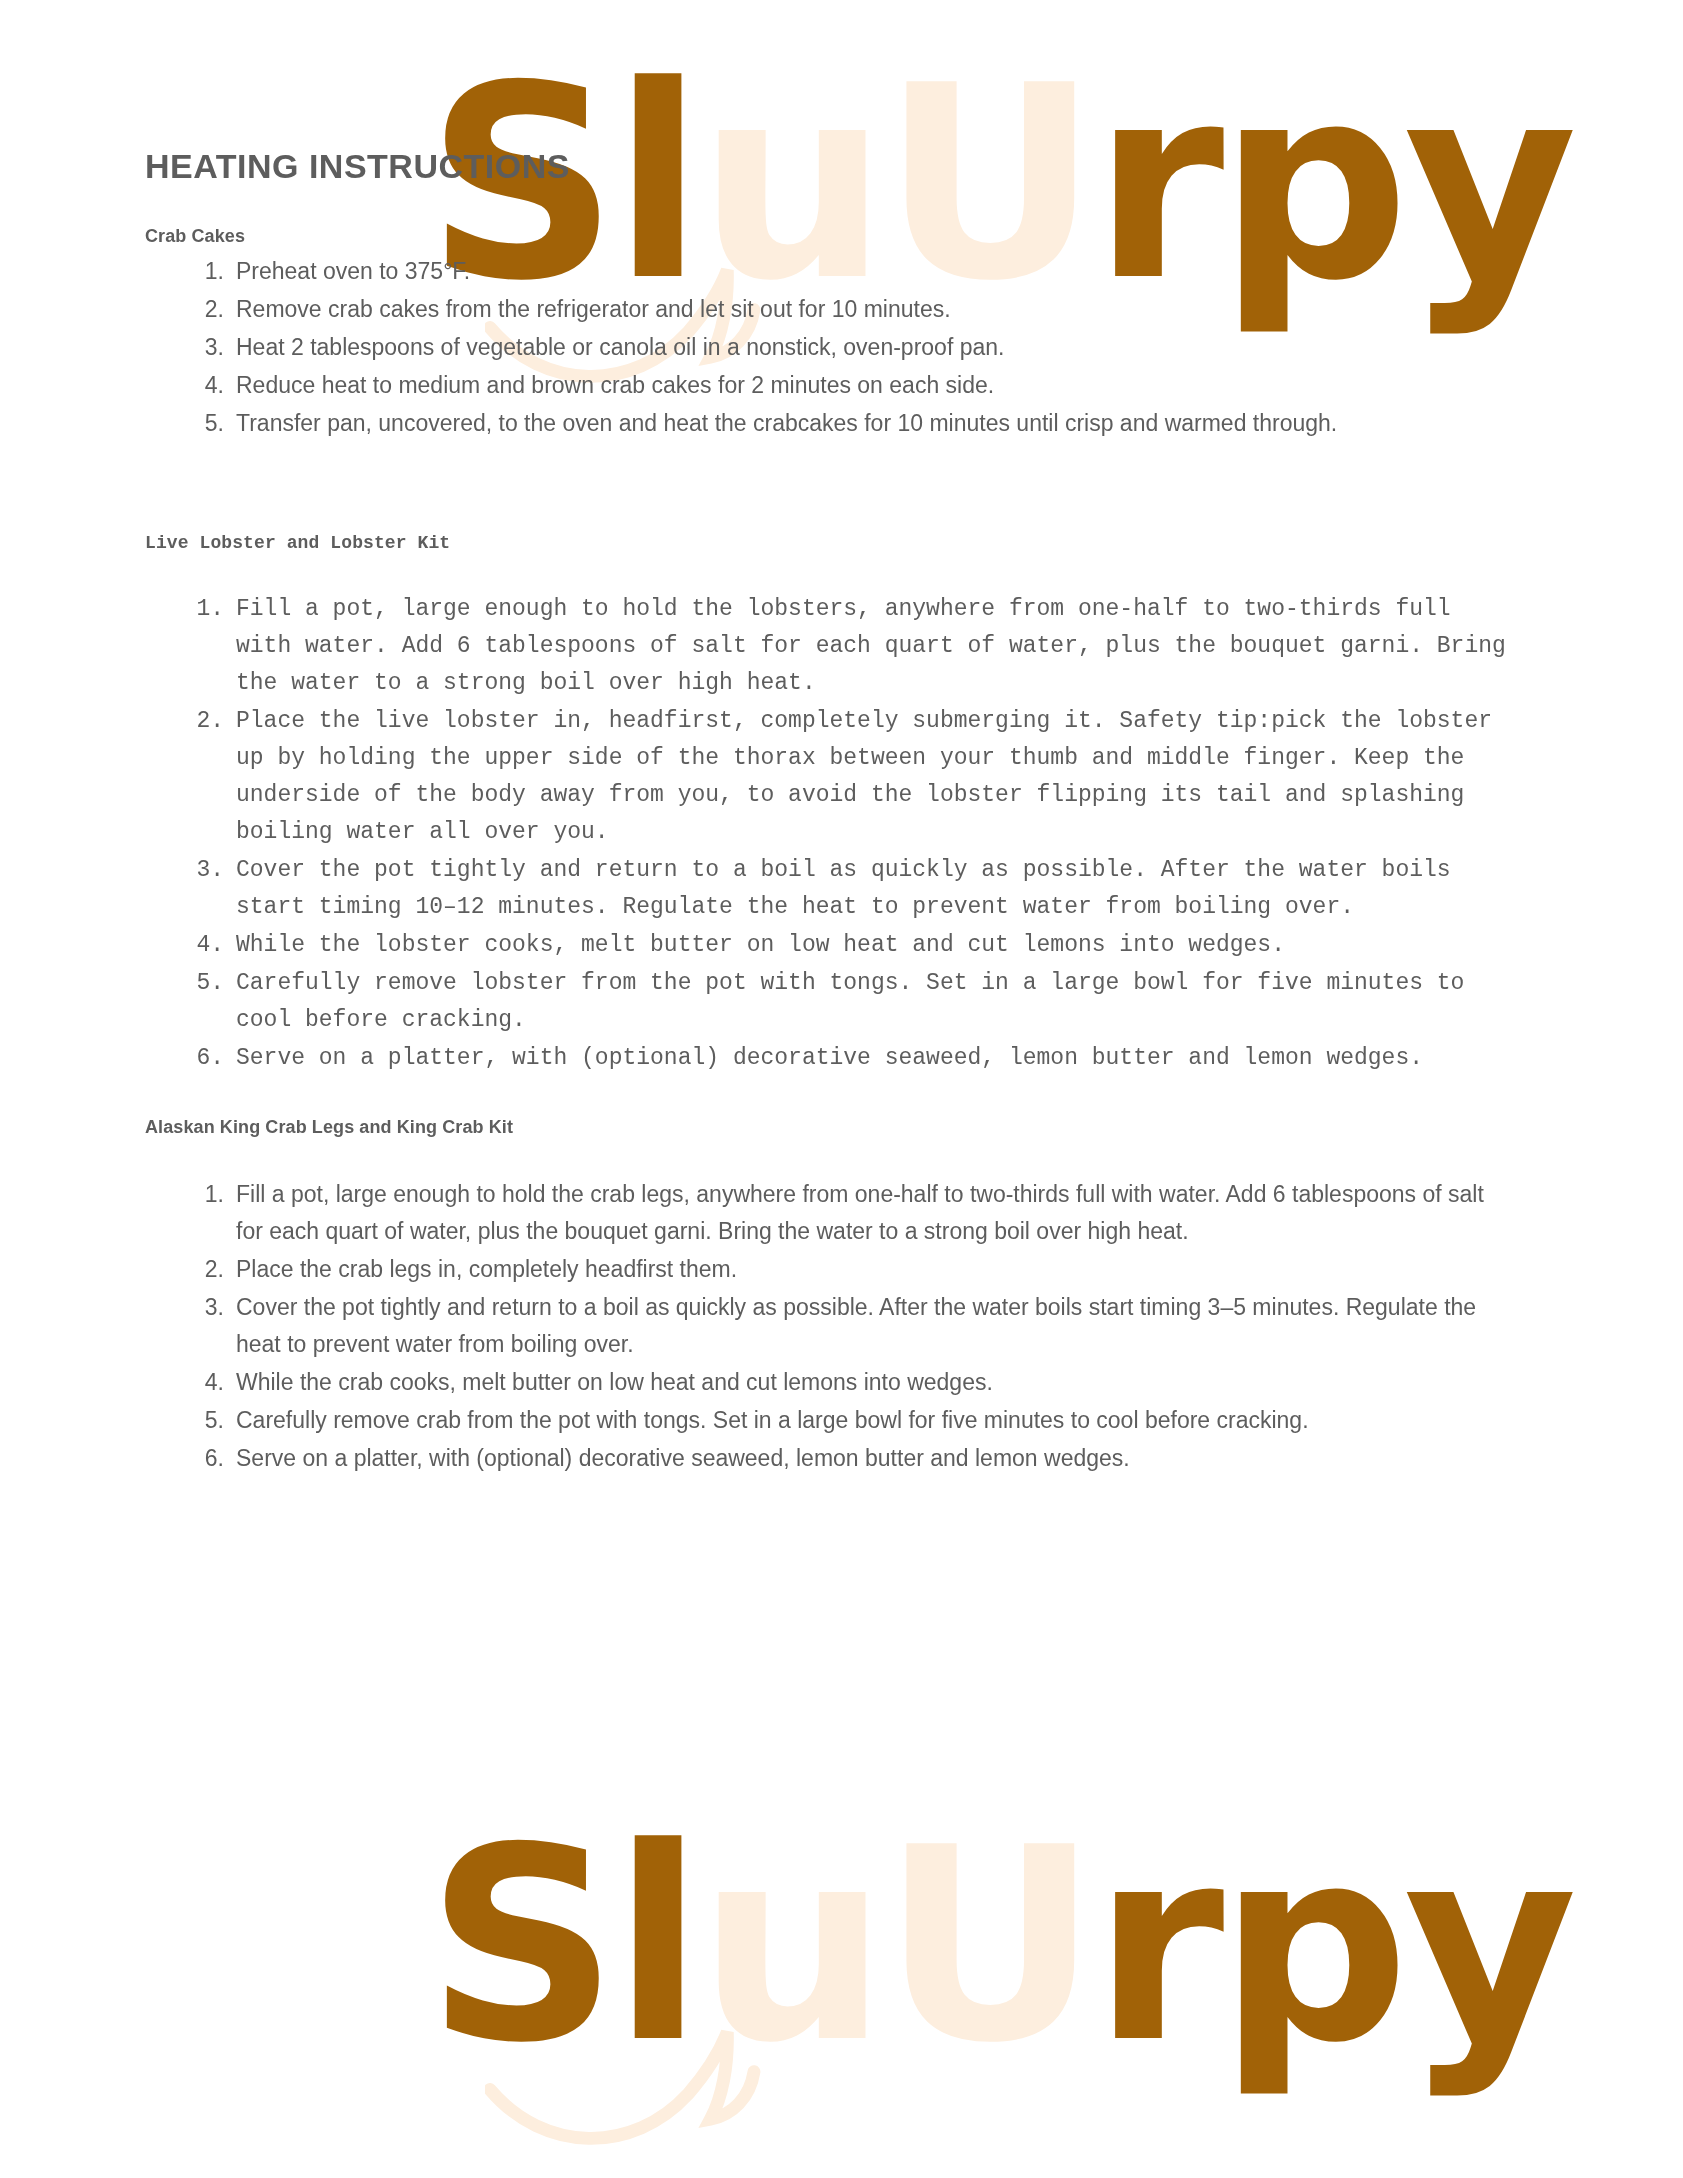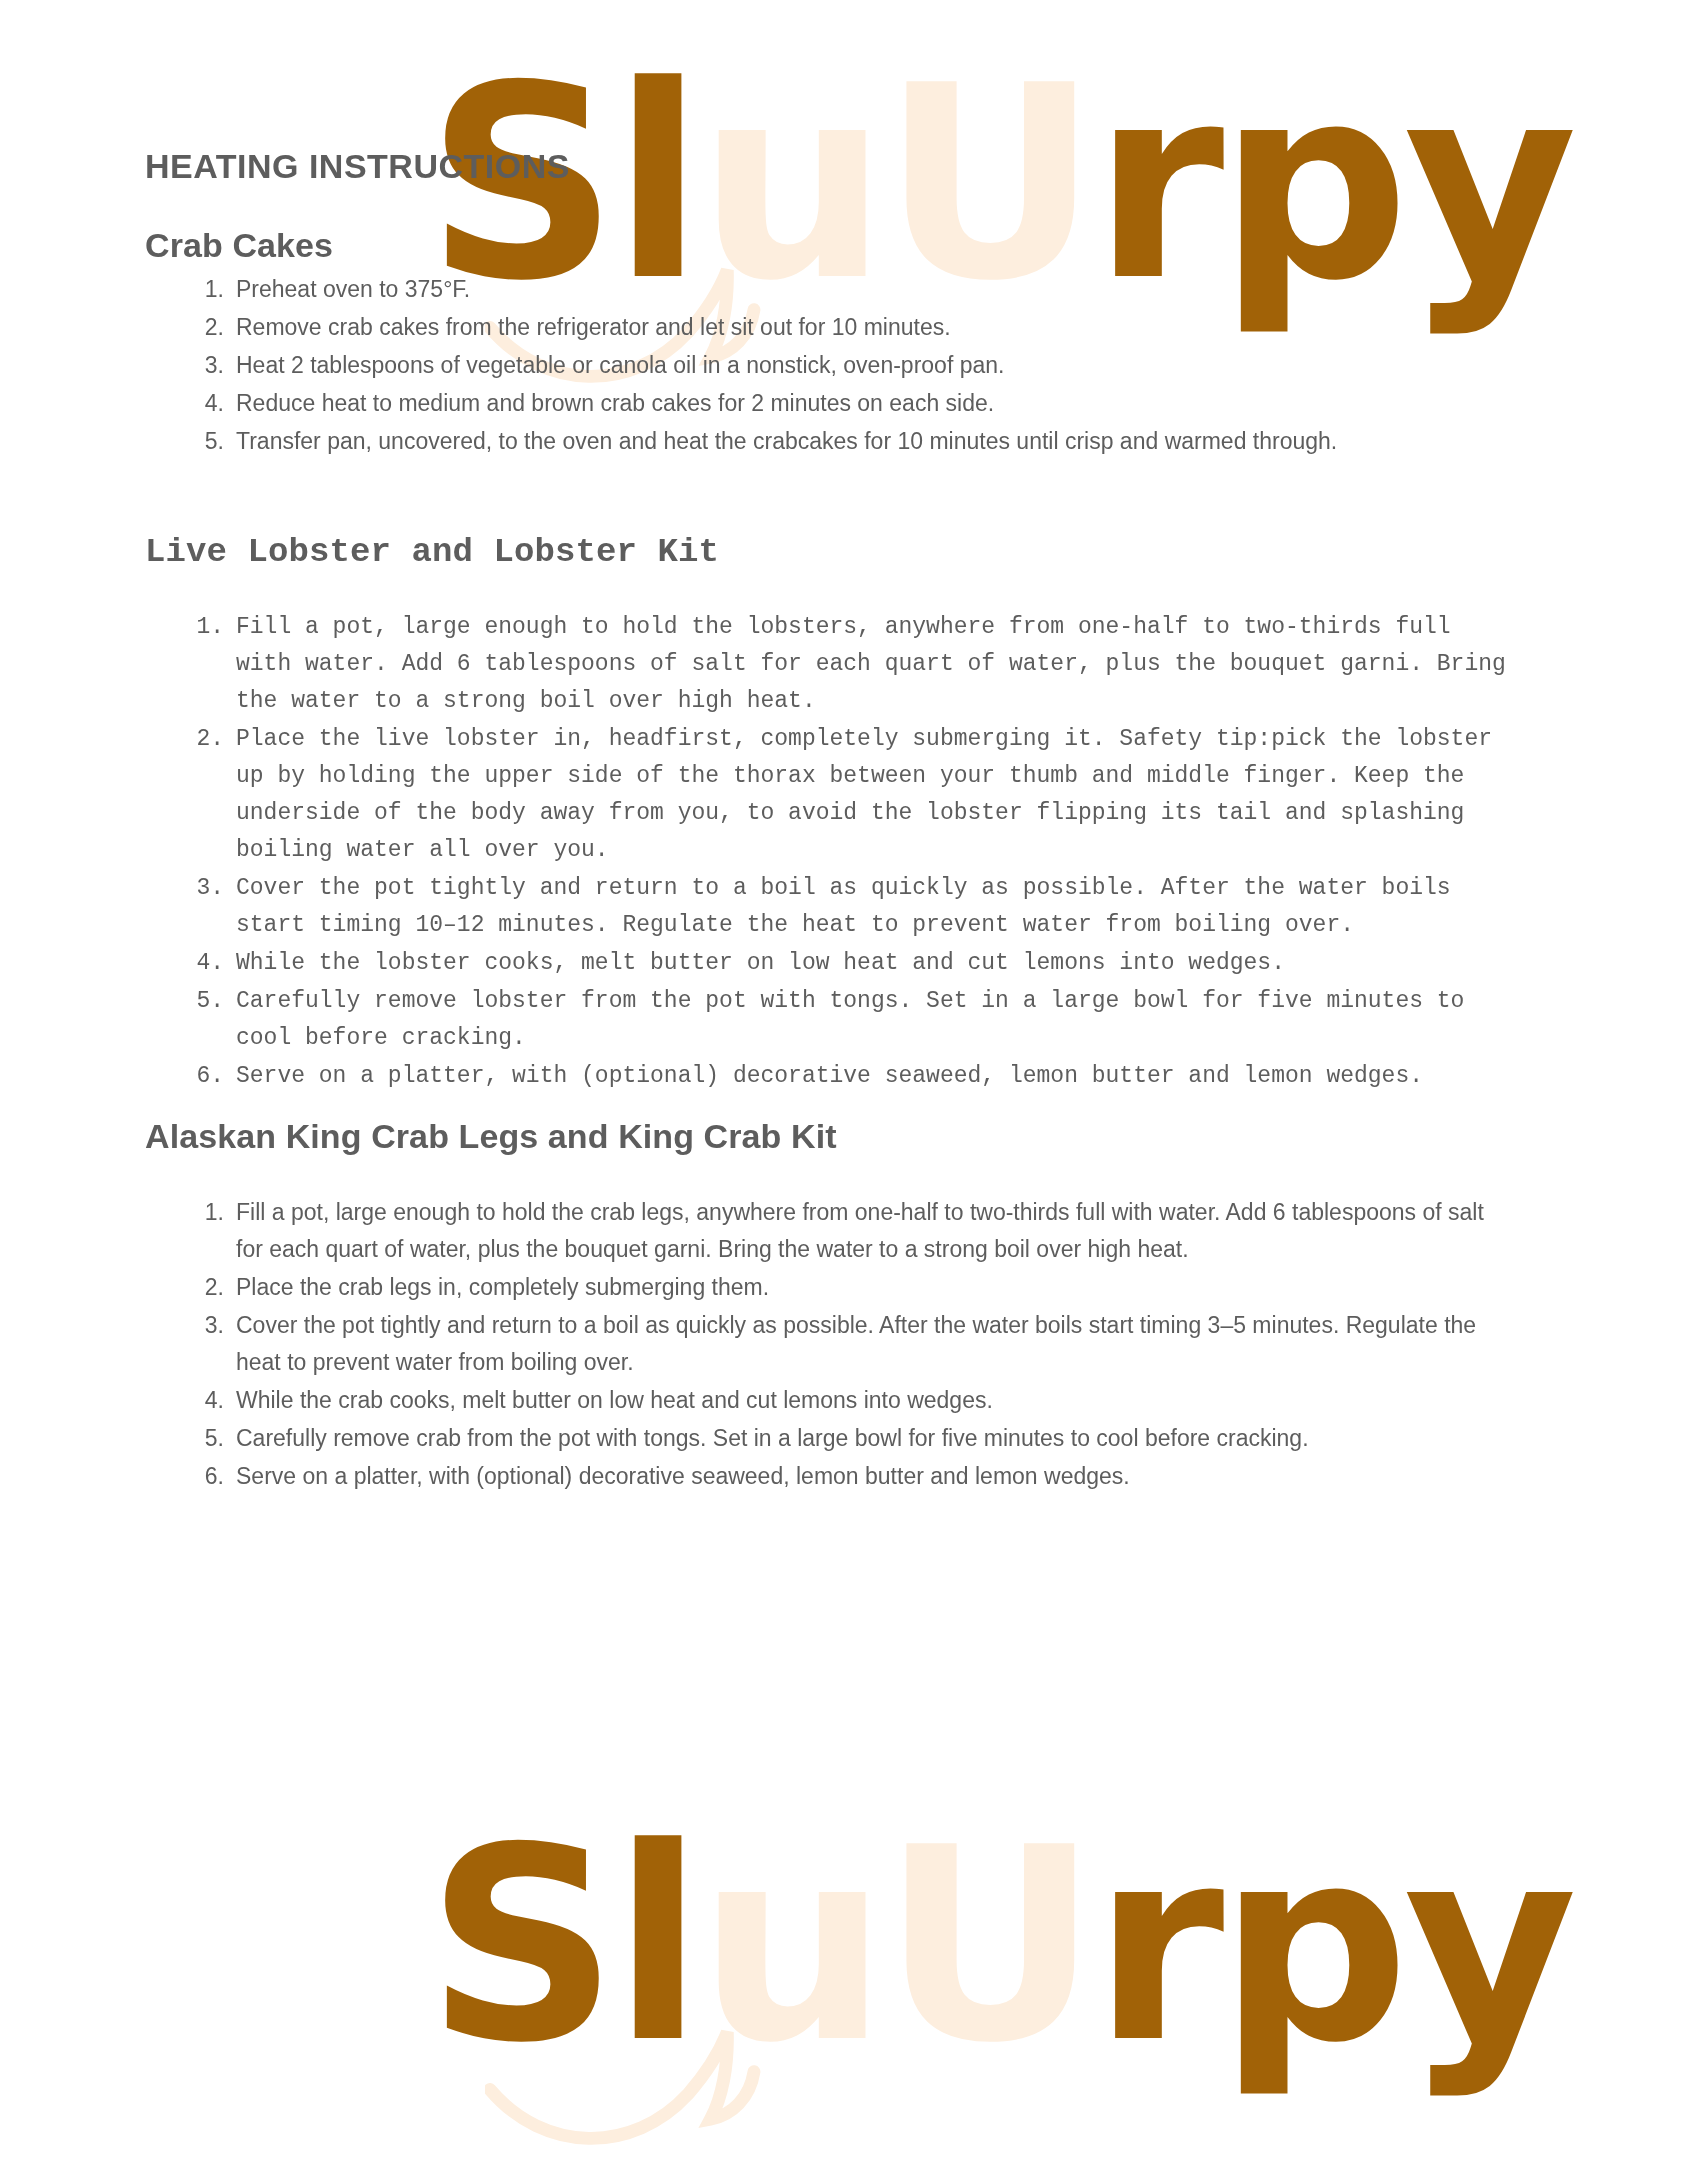--- a/index.html
+++ b/index.html
@@ -76,21 +76,21 @@
     position: absolute;
     left: 145px;
     width: 1366px;
   }
   .section-crab-cakes { top: 226px; }
   .section-lobster    { top: 533px; font-family: Liberation Mono, monospace; }
   .section-king-crab  { top: 1117px; }
 
   h2.section-heading {
     margin: 0 0 6px 0;
-    font-size: 34px;
+    font-size: 18px;
     font-weight: 700;
     color: #5d5d5d;
     letter-spacing: 0.1px;
   }
   .section-lobster h2.section-heading,
   .section-king-crab h2.section-heading {
     margin-bottom: 38px;
   }
 
   ol.steps {
@@ -158,21 +158,21 @@
       <li>While the lobster cooks, melt butter on low heat and cut lemons into wedges.</li>
       <li>Carefully remove lobster from the pot with tongs. Set in a large bowl for five minutes to cool before cracking.</li>
       <li>Serve on a platter, with (optional) decorative seaweed, lemon butter and lemon wedges.</li>
     </ol>
   </div>
 
   <div class="section section-king-crab">
     <h2 class="section-heading">Alaskan King Crab Legs and King Crab Kit</h2>
     <ol class="steps">
       <li>Fill a pot, large enough to hold the crab legs, anywhere from one-half to two-thirds full with water. Add 6 tablespoons of salt for each quart of water, plus the bouquet garni. Bring the water to a strong boil over high heat.</li>
-      <li>Place the crab legs in, completely submerging them.</li>
+      <li>Place the crab legs in, completely headfirst them.</li>
       <li>Cover the pot tightly and return to a boil as quickly as possible. After the water boils start timing 3–5 minutes. Regulate the heat to prevent water from boiling over.</li>
       <li>While the crab cooks, melt butter on low heat and cut lemons into wedges.</li>
       <li>Carefully remove crab from the pot with tongs. Set in a large bowl for five minutes to cool before cracking.</li>
       <li>Serve on a platter, with (optional) decorative seaweed, lemon butter and lemon wedges.</li>
     </ol>
   </div>
 
 </div>
 
 

